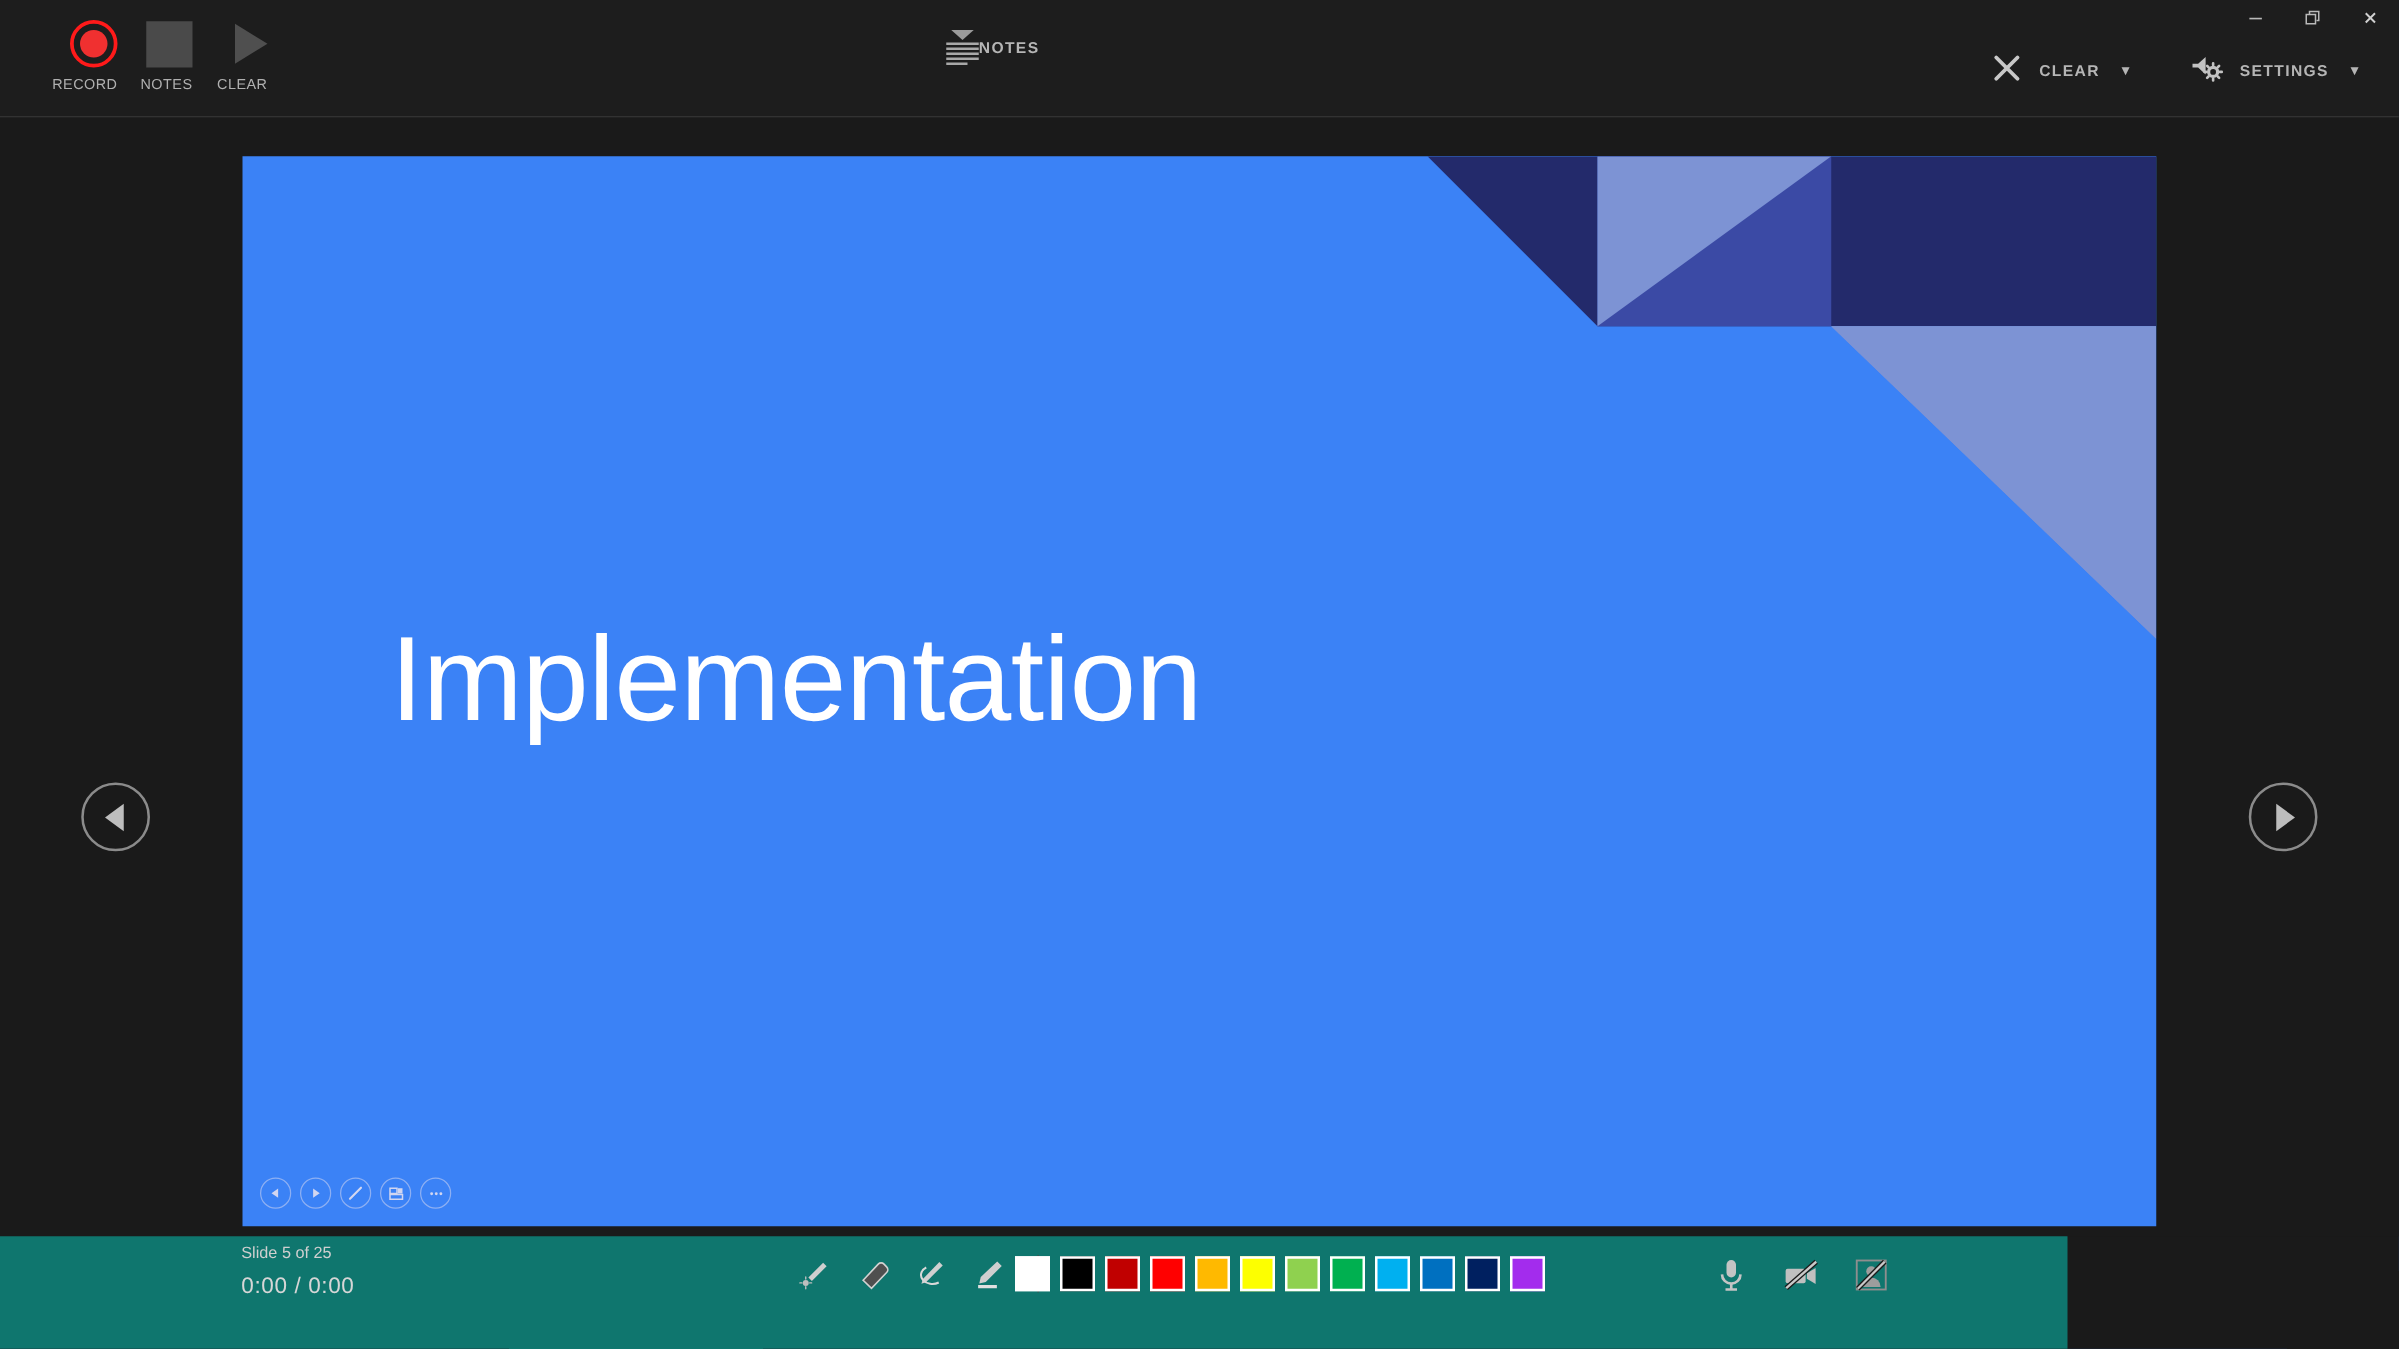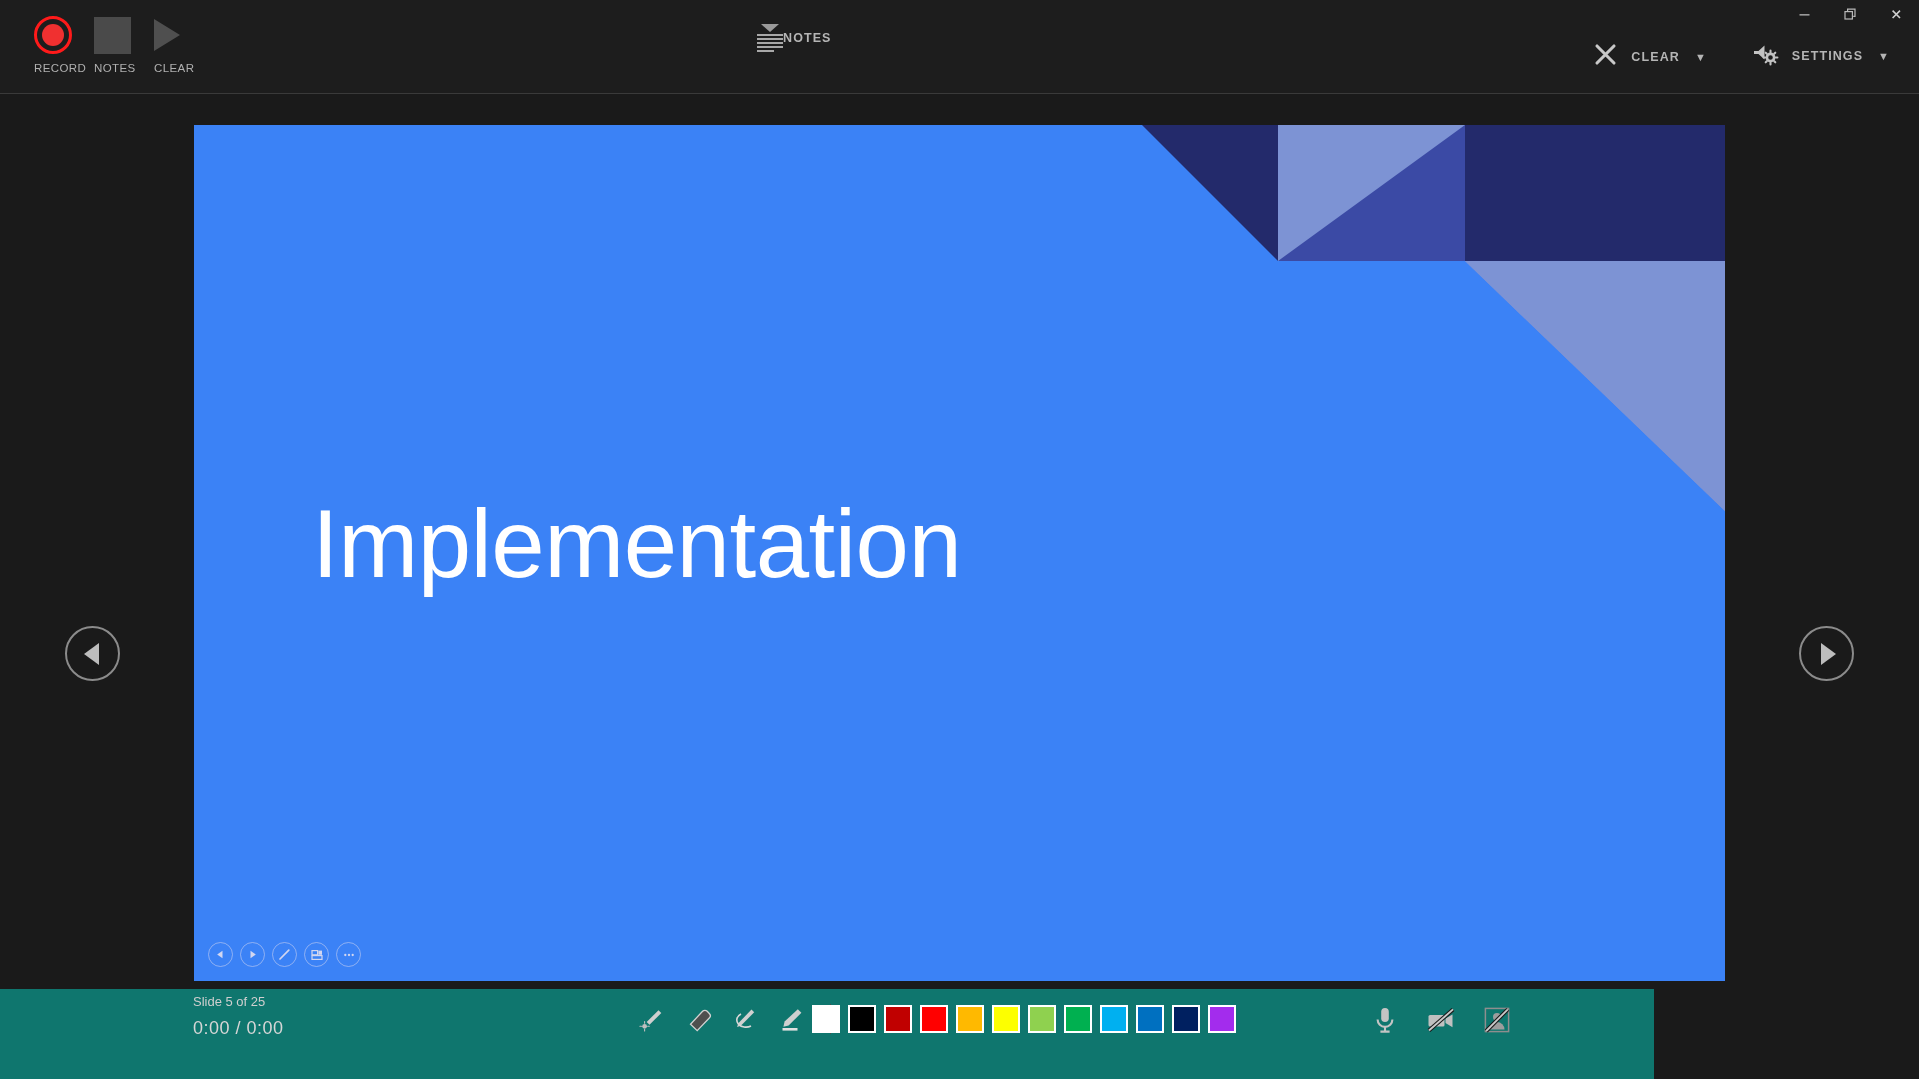--- a/index.html
+++ b/index.html
@@ -23,21 +23,21 @@
 
   
   .ribbon{
     position:absolute; top:0; left:0; width:1919px; height:94px;
     background:#1d1d1d; border-bottom:1px solid #3a3a3a;
   }
 
   .rec-group{ position:absolute; left:34px; top:12px; display:flex; gap:0; }
   .rec-item{
     width:60px; display:flex; flex-direction:column;
-    align-items:flex-start; cursor:pointer;
+    align-items:flex-end; cursor:pointer;
   }
   .rec-glyph{ height:46px; display:flex; align-items:center; justify-content:center; }
   .rec-label{
     font-size:11.5px; letter-spacing:.4px; color:#b0b0b0;
     margin-top:4px; white-space:nowrap;
   }
   .rec-circle{
     width:38px; height:38px; border-radius:50%;
     border:3px solid #ff1a1a; display:flex;
     align-items:center; justify-content:center;

